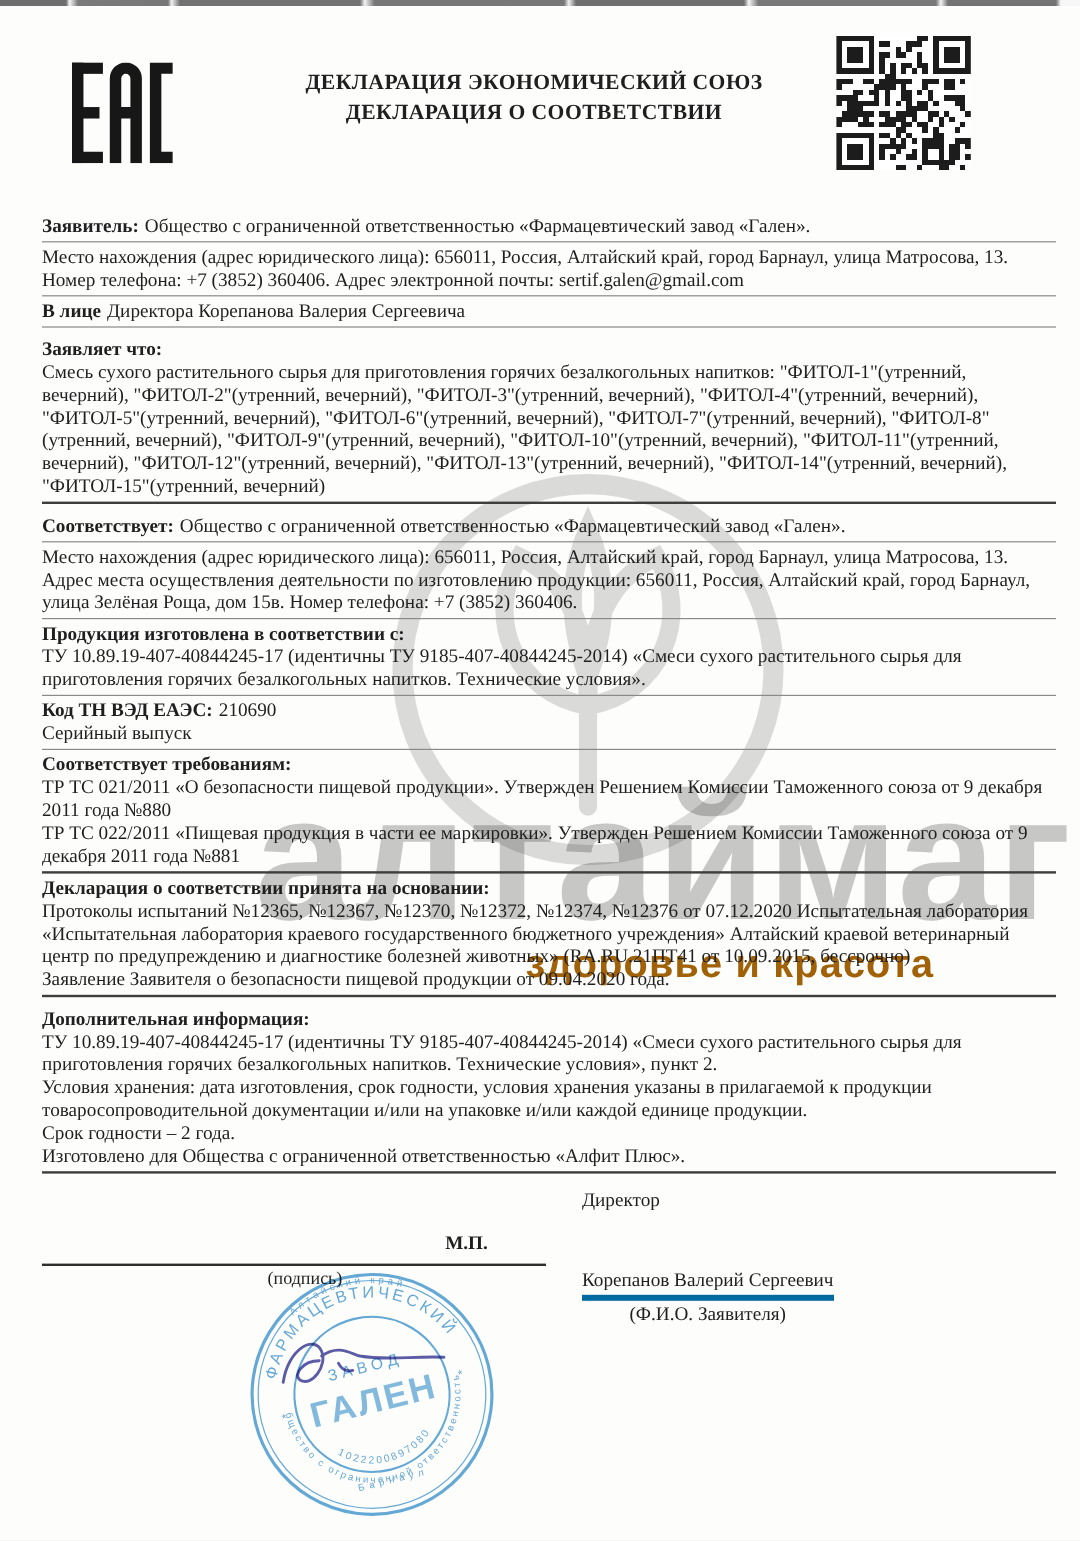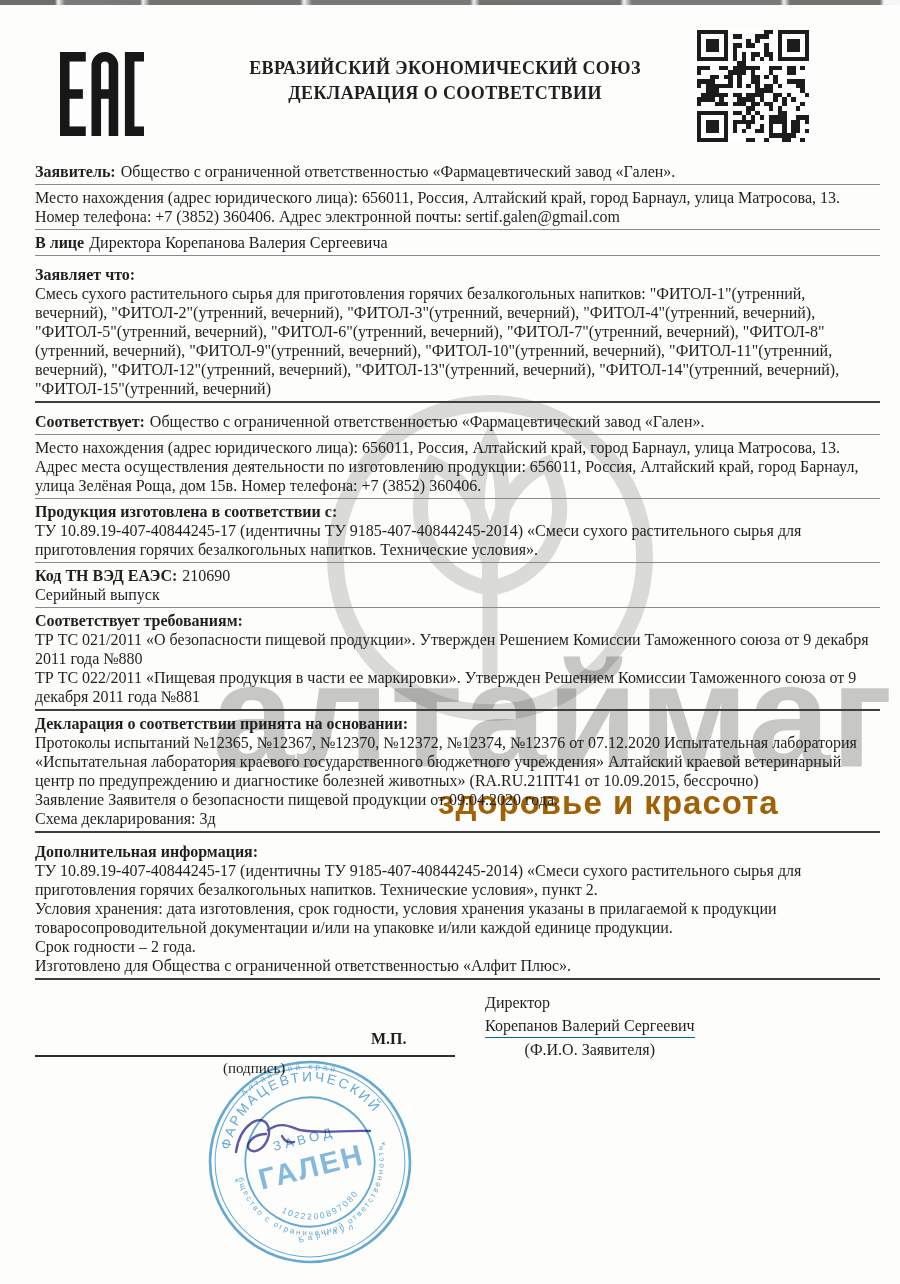--- a/index.html
+++ b/index.html
@@ -14,35 +14,35 @@
     font-weight:bold;font-size:18px;letter-spacing:.4px;line-height:25px;}
   #qr{position:absolute;left:697px;top:30px;width:112px;height:112px;background:#fff;}
   
   .wm{position:absolute;mix-blend-mode:multiply;pointer-events:none;}
   #wm-logo{left:322px;top:390px;}
   #wm-brand{left:212px;top:642px;font-family:"Liberation Sans",sans-serif;font-weight:bold;
     font-size:148px;line-height:148px;color:#c9c9c9;letter-spacing:1px;white-space:nowrap;text-align:center;}
   #wm-slogan{left:438px;top:784px;font-family:"Liberation Sans",sans-serif;font-weight:bold;
     font-size:33px;color:#a16207;letter-spacing:1px;white-space:nowrap;}
   
-  #doc{position:absolute;left:35px;top:162px;width:845px;font-size:16px;line-height:19px;}
+  #doc{position:absolute;left:35px;top:179px;width:845px;font-size:16px;line-height:19px;}
   #doc p{margin:0;padding:0;}
   .lbl{font-weight:bold;margin-right:5px;}
   .sans{font-family:"Liberation Sans",sans-serif;}
   .rule{height:1px;background:#8a8a8a;margin:3px 0 3px 0;}
   .rule.thick{height:2px;background:#3e3e3e;}
   .gap{height:6px;}
   .pitch2{margin-top:5px !important;}
   
   #sig-block{position:relative;height:93px;}
   #sig-line{position:absolute;left:0;top:72px;width:420px;height:2px;background:#2e2e2e;}
   #sig-podpis{position:absolute;left:188px;top:76px;font-size:15px;}
   #sig-mp{position:absolute;left:336px;top:46px;font-weight:bold;}
   #sig-right{position:absolute;left:450px;top:8px;font-size:16px;line-height:23px;}
-  #sig-name{border-bottom:1px solid #0369a1;display:inline-block;}
+  #sig-name{border-bottom:5px solid #0369a1;display:inline-block;margin-top:44px;}
   #sig-fio{text-align:center;}
   .bottom-row{margin-top:13px !important;font-weight:bold;}
   
   #stamp{position:absolute;left:204px;top:1056px;mix-blend-mode:multiply;opacity:.85;}
   #ink{position:absolute;left:222px;top:1106px;mix-blend-mode:multiply;}
 </style>
 </head>
 <body>
 
 <div id="page">
@@ -56,21 +56,21 @@
         <rect x="0" y="0" width="27" height="10"></rect>
         <rect x="0" y="39" width="24" height="10"></rect>
         <rect x="0" y="78" width="27" height="10"></rect>
         <path d="M33 88 V14 a14 14 0 0 1 28 0 V88 h-10 V49 h-8 V88 Z M43 39 h8 V14 a4 4 0 0 0 -8 0 Z"></path>
         <path d="M68 0 h20 v10 h-10 v68 h10 v10 h-20 Z"></path>
       </g>
     </svg>
   </div>
 
   <div id="doc-title">
-    <div>ЕВРАЗИЙСКИЙ ЭКОНОМИЧЕСКИЙ СОЮЗ</div>
+    <div>ДЕКЛАРАЦИЯ ЭКОНОМИЧЕСКИЙ СОЮЗ</div>
     <div>ДЕКЛАРАЦИЯ О СООТВЕТСТВИИ</div>
   </div>
 
   <div id="qr">
     <svg id="qr-svg" width="112" height="112" viewBox="0 0 25 25" shape-rendering="crispEdges">
         <rect x="15" y="0" width="1" height="1" fill="#1c1c1c"></rect>
         <rect x="16" y="0" width="1" height="1" fill="#1c1c1c"></rect>
         <rect x="8" y="1" width="1" height="1" fill="#1c1c1c"></rect>
         <rect x="9" y="1" width="1" height="1" fill="#1c1c1c"></rect>
         <rect x="13" y="1" width="1" height="1" fill="#1c1c1c"></rect>
@@ -420,21 +420,20 @@
     <div class="rule"></div>
 
     <p class="lbl">Соответствует требованиям:</p>
     <p>ТР ТС 021/2011 «О безопасности пищевой продукции». Утвержден Решением Комиссии Таможенного союза от 9 декабря  2011 года №880</p>
     <p>ТР ТС 022/2011 «Пищевая продукция в части ее маркировки». Утвержден Решением Комиссии Таможенного союза от 9 декабря  2011 года №881</p>
     <div class="rule thick"></div>
 
     <p class="lbl">Декларация о соответствии принята на основании:</p>
     <p>Протоколы испытаний №12365, №12367, №12370, №12372, №12374, №12376 от 07.12.2020 Испытательная лаборатория «Испытательная лаборатория краевого государственного бюджетного учреждения» Алтайский краевой ветеринарный центр по предупреждению и диагностике болезней животных» (RA.RU.21ПТ41 от 10.09.2015, бессрочно)</p>
     <p>Заявление Заявителя о безопасности пищевой продукции от 09.04.2020 года.</p>
-    <p>Схема декларирования: 3д</p>
     <div class="rule thick"></div>
 
     <div class="gap"></div>
     <p class="lbl">Дополнительная информация:</p>
     <p>ТУ 10.89.19-407-40844245-17 (идентичны ТУ 9185-407-40844245-2014) «Смеси сухого растительного сырья для приготовления горячих безалкогольных напитков. Технические условия», пункт 2.</p>
     <p>Условия хранения: дата изготовления, срок годности, условия хранения указаны в прилагаемой к продукции товаросопроводительной документации и/или на упаковке и/или каждой единице продукции.</p>
     <p>Срок годности – 2 года.</p>
     <p>Изготовлено для Общества с ограниченной ответственностью «Алфит Плюс».</p>
     <div class="rule thick"></div>
 

